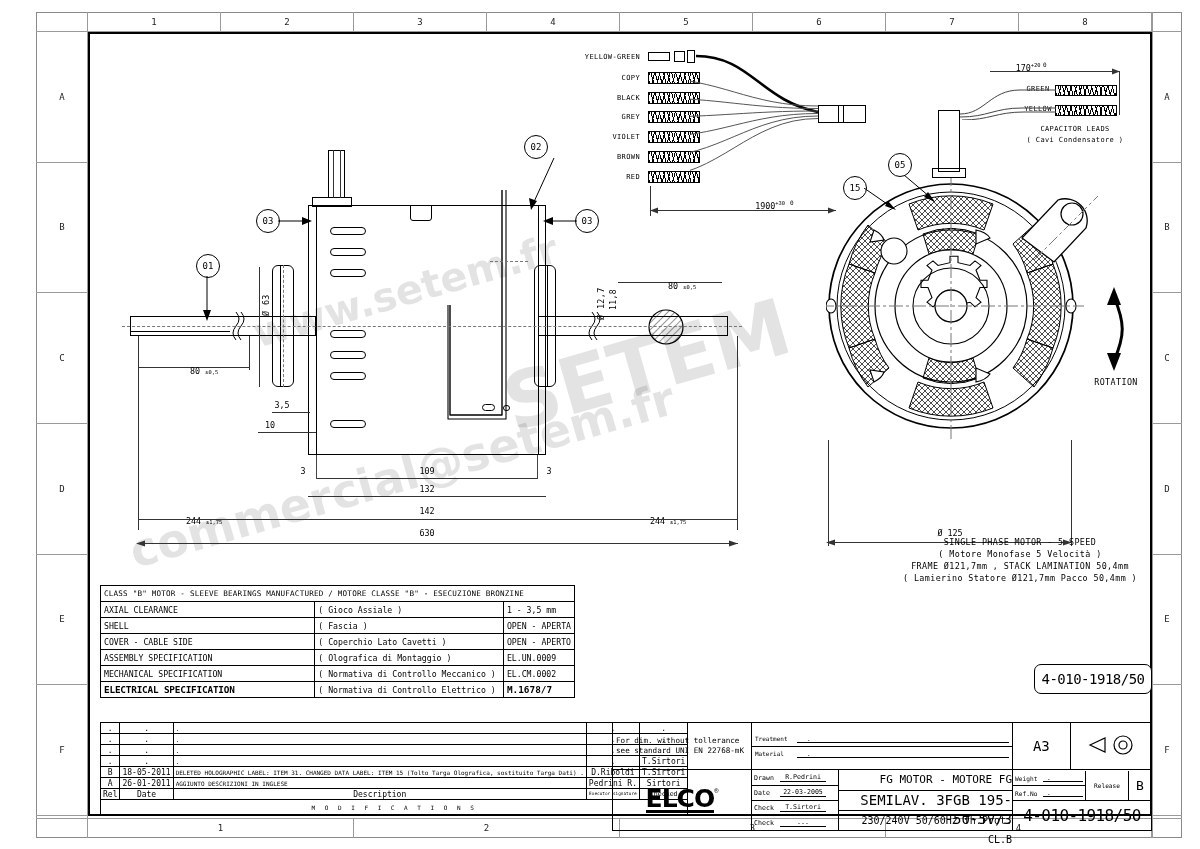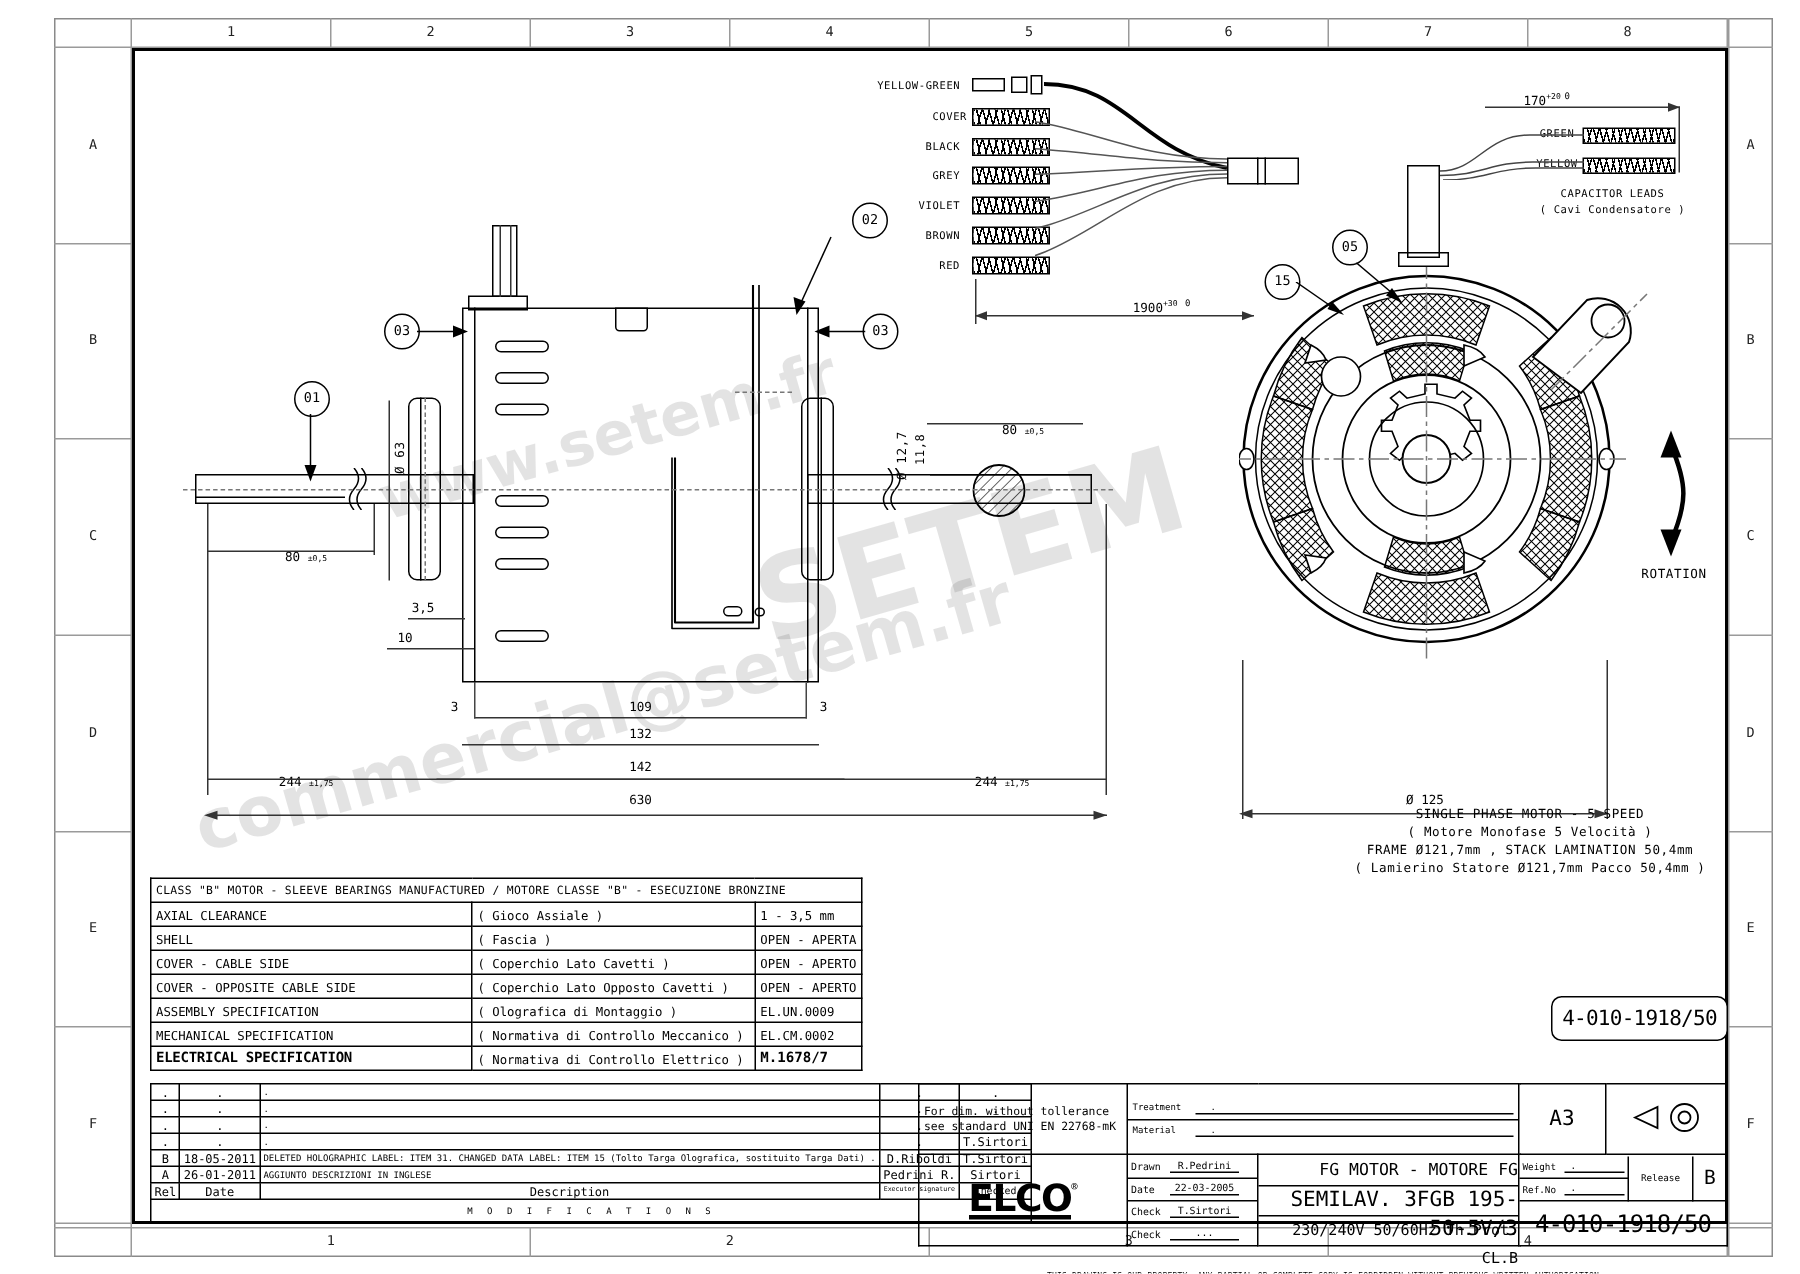--- a/index.html
+++ b/index.html
@@ -114,21 +114,21 @@
       <div class="zone-row" style="left: 1152px; top: 32px; width: 30px; height: 130.667px;">A</div>
       <div class="zone-row" style="left: 1152px; top: 162.667px; width: 30px; height: 130.667px;">B</div>
       <div class="zone-row" style="left: 1152px; top: 293.333px; width: 30px; height: 130.667px;">C</div>
       <div class="zone-row" style="left: 1152px; top: 424px; width: 30px; height: 130.667px;">D</div>
       <div class="zone-row" style="left: 1152px; top: 554.667px; width: 30px; height: 130.667px;">E</div>
       <div class="zone-row" style="left: 1152px; top: 685.333px; width: 30px; height: 130.667px;">F</div>
     </div>
 
   <div id="leads-labels">
       <div class="t sm" style="left: 584.8px; top: 54px;">YELLOW-GREEN</div>
-      <div class="t sm" style="left: 621.6px; top: 75px;">COVER</div>
+      <div class="t sm" style="left: 621.6px; top: 75px;">COPY</div>
       <div class="t sm" style="left: 617px; top: 95px;">BLACK</div>
       <div class="t sm" style="left: 621.6px; top: 114px;">GREY</div>
       <div class="t sm" style="left: 612.4px; top: 134px;">VIOLET</div>
       <div class="t sm" style="left: 617px; top: 154px;">BROWN</div>
       <div class="t sm" style="left: 626.2px; top: 174px;">RED</div>
     </div>
   <div id="leads-terms">
       <div>
         <div class="box" style="left:648px;top:52px;width:22px;height:9px;"></div>
         <div class="box" style="left:674px;top:51px;width:11px;height:11px;"></div>
@@ -297,21 +297,21 @@
     </svg>
   <svg style="position:absolute;left:727px;top:539px" width="12" height="9">
       <polygon points="11,4.5 2,1.5 2,7.5" fill="#333"></polygon>
     </svg>
 
   <div class="balloon" style="left:196px;top:254px;">01</div>
   <svg style="position:absolute;left:200px;top:276px" width="14" height="46">
       <line x1="7" y1="0" x2="7" y2="38" stroke="#000" stroke-width="1"></line>
       <polygon points="7,45 3,34 11,34" fill="#000"></polygon>
     </svg>
-  <div class="balloon" style="left:568px;top:135px;">02</div>
+  <div class="balloon" style="left:524px;top:135px;">02</div>
   <svg style="position:absolute;left:518px;top:156px" width="46" height="56">
       <line x1="36" y1="2" x2="15" y2="48" stroke="#000" stroke-width="1"></line>
       <polygon points="13,54 11,42 19,45" fill="#000"></polygon>
     </svg>
   <div class="balloon" style="left:256px;top:209px;">03</div>
   <svg style="position:absolute;left:278px;top:215px" width="36" height="12">
       <line x1="0" y1="6" x2="28" y2="6" stroke="#000" stroke-width="1"></line>
       <polygon points="34,6 24,2 24,10" fill="#000"></polygon>
     </svg>
   <div class="balloon" style="left:575px;top:209px;">03</div>
@@ -430,25 +430,20 @@
           <td>1 - 3,5 mm</td>
         </tr>
         <tr>
           <td style="width:215px">SHELL</td>
           <td style="width:182px">( Fascia )</td>
           <td>OPEN  -  APERTA</td>
         </tr>
         <tr>
           <td style="width:215px">COVER - CABLE  SIDE</td>
           <td style="width:182px">( Coperchio Lato Cavetti )</td>
-          <td>OPEN  -  APERTO</td>
-        </tr>
-        <tr>
-          <td style="width:215px">COVER - OPPOSITE CABLE  SIDE</td>
-          <td style="width:182px">( Coperchio Lato Opposto Cavetti )</td>
           <td>OPEN  -  APERTO</td>
         </tr>
         <tr>
           <td style="width:215px">ASSEMBLY SPECIFICATION</td>
           <td style="width:182px">( Olografica di Montaggio )</td>
           <td>EL.UN.0009</td>
         </tr>
         <tr>
           <td style="width:215px">MECHANICAL SPECIFICATION</td>
           <td style="width:182px">( Normativa di Controllo Meccanico )</td>

